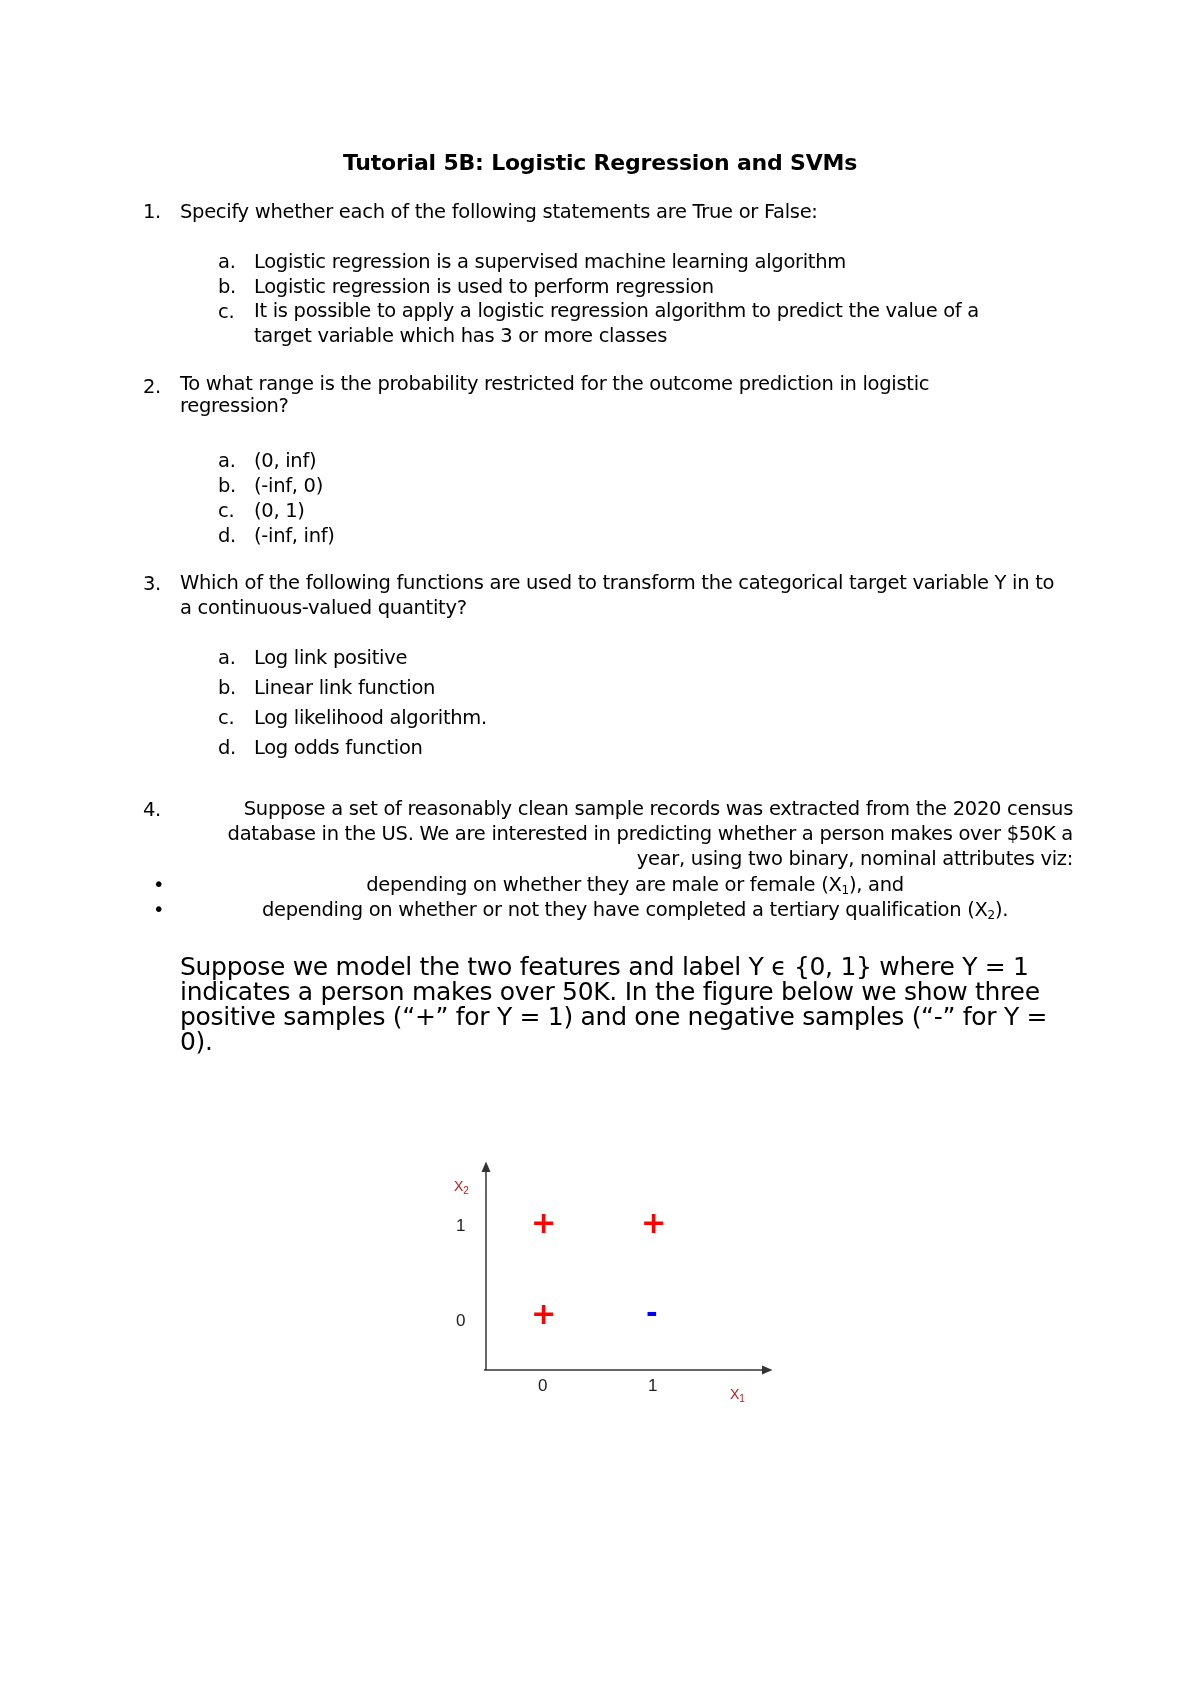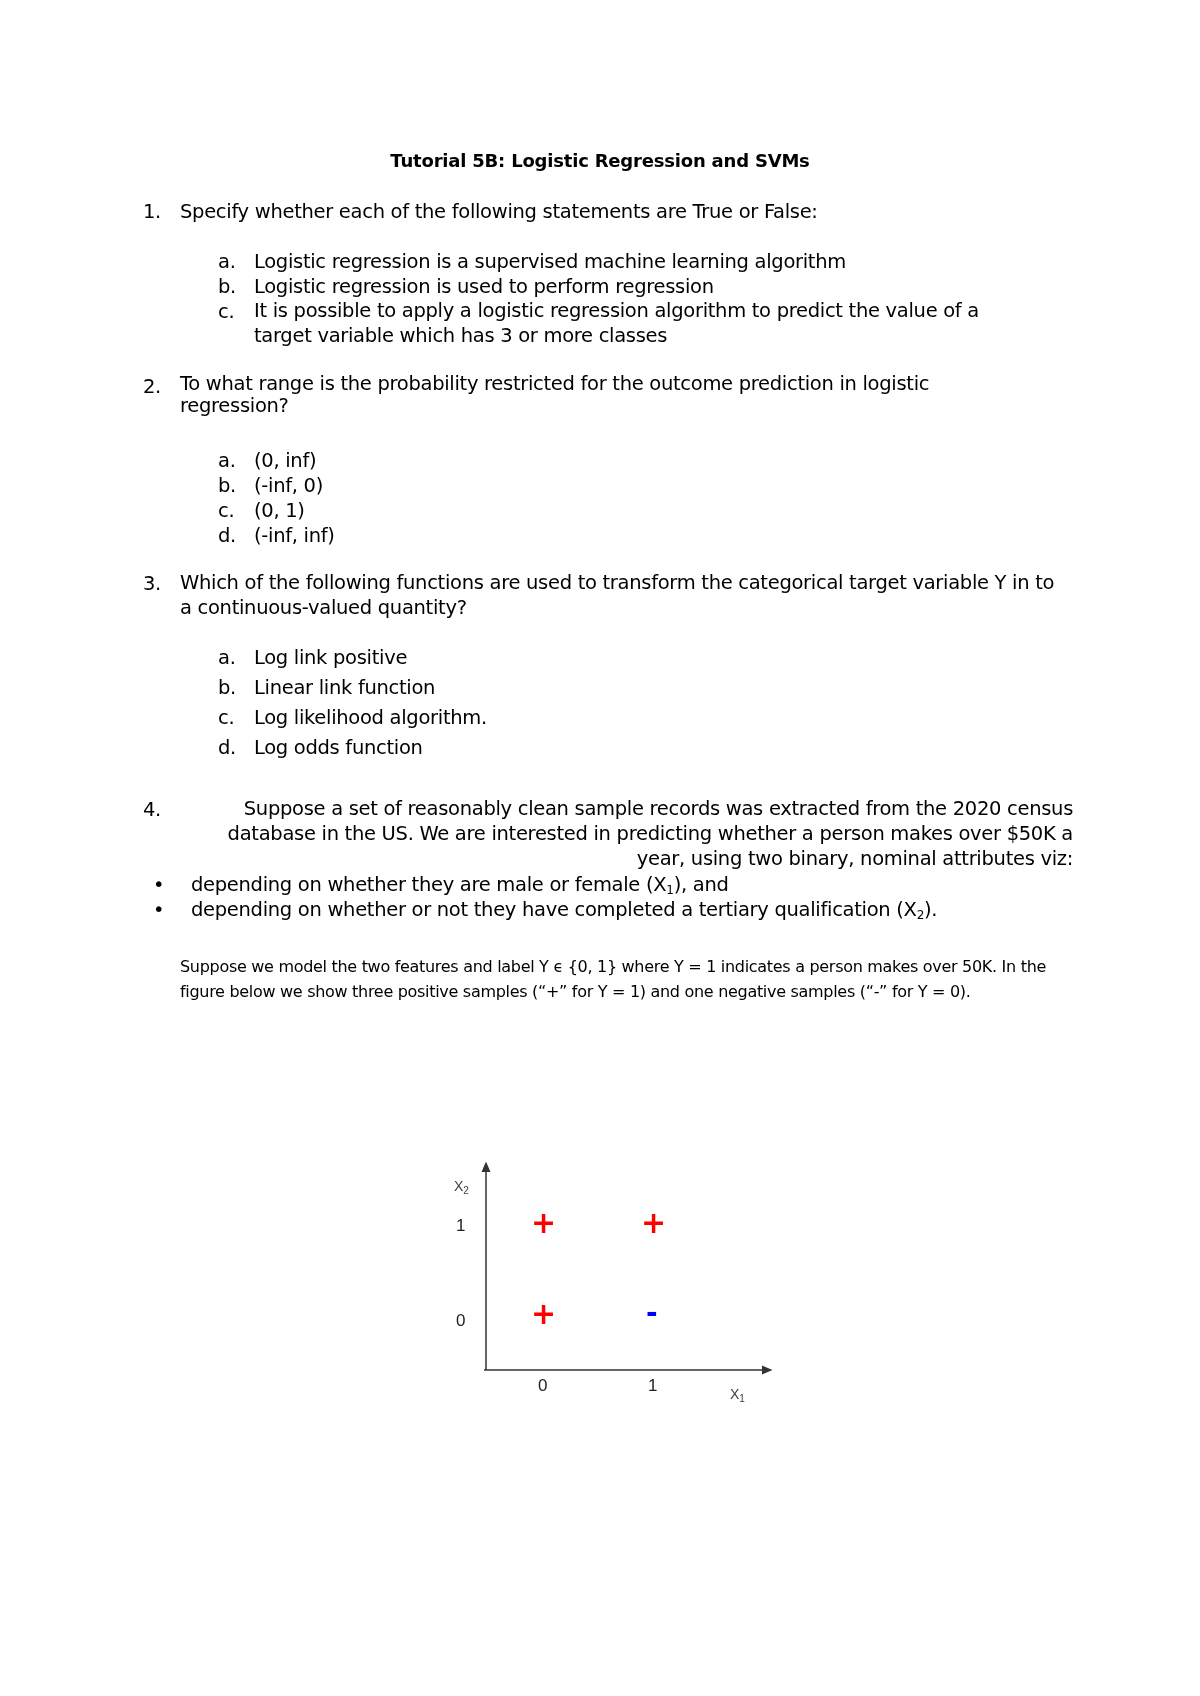--- a/index.html
+++ b/index.html
@@ -21,21 +21,21 @@
       width: 1200px;
       height: 1696px;
     }
     .title {
       position: absolute;
       top: 150px;
       left: 0;
       width: 1200px;
       text-align: center;
       font-weight: bold;
-      font-size: 18px;
+      font-size: 22px;
       letter-spacing: -0.2px;
     }
     .q {
       position: absolute;
       left: 143px;
       width: 920px;
       font-size: 19.5px;
       line-height: 27px;
       letter-spacing: -0.3px;
     }
@@ -70,27 +70,28 @@
       font-size: 19.5px;
       line-height: 27px;
       letter-spacing: -0.3px;
     }
     .bullet-dot {
       position: absolute;
       left: 0;
       top: 0;
     }
     .bullet-text {
-      margin-left: 38px;
+      margin-left: 64px;
+      text-align: center;
     }
     .para {
       position: absolute;
       left: 180px;
       width: 900px;
-      font-size: 16px;
+      font-size: 25px;
       line-height: 27px;
       letter-spacing: -0.3px;
     }
     sub.s { font-size: 12px; vertical-align: -3px; }
     .figure {
       position: absolute;
       left: 440px;
       top: 1150px;
       width: 350px;
       height: 280px;
@@ -98,21 +99,21 @@
     .fig-label {
       position: absolute;
       font-family: "Liberation Sans", sans-serif;
       font-size: 17px;
       color: #222;
     }
     .fig-axis-name {
       position: absolute;
       font-family: "Liberation Sans", sans-serif;
       font-size: 14px;
-      color: #404040;
+      color: #b91c1c;
     }
     .marker {
       position: absolute;
       font-family: "DejaVu Sans", sans-serif;
       font-weight: bold;
       line-height: 1;
     }
   </style>
 </head>
 <body>

